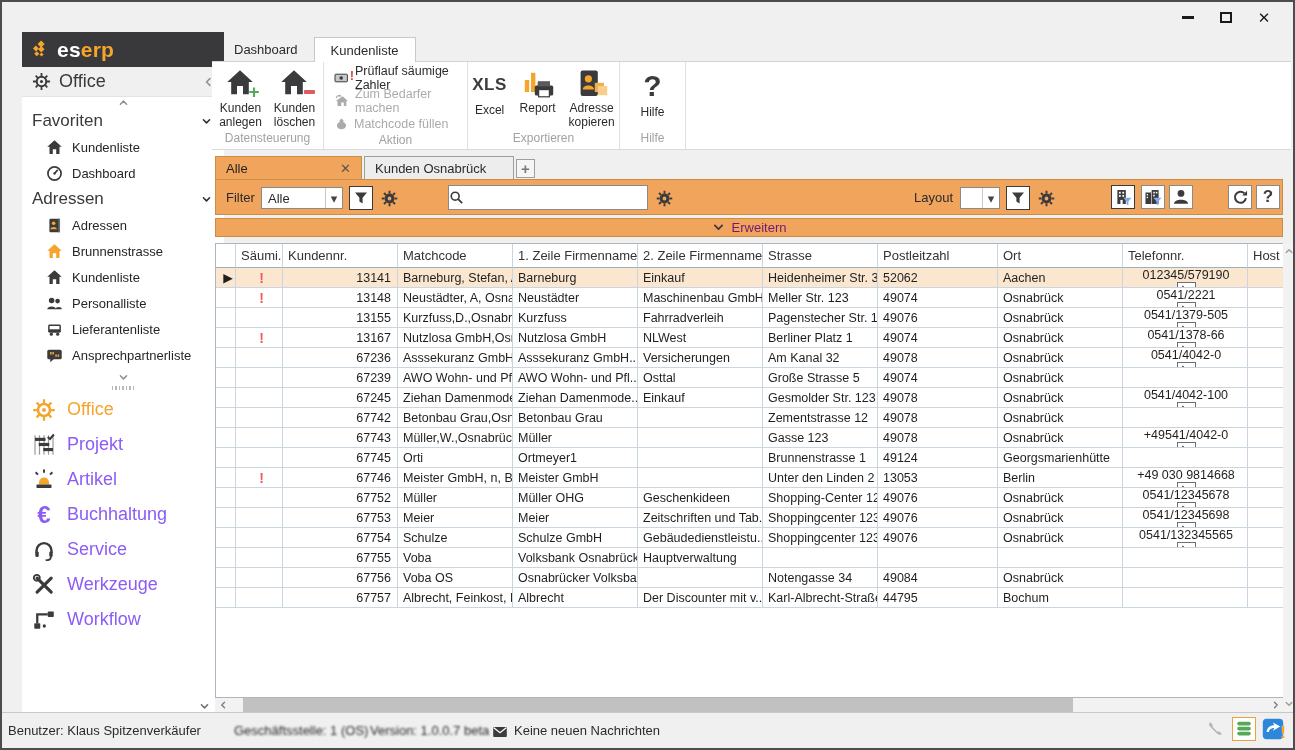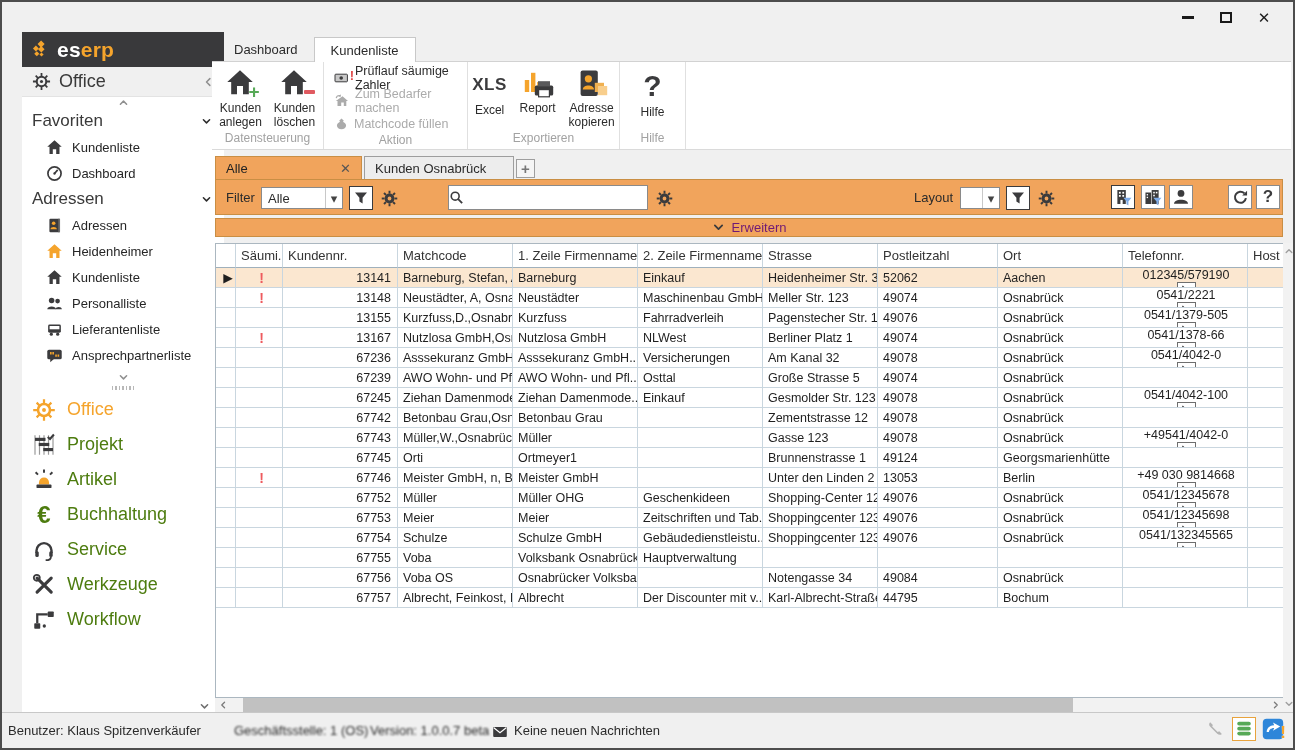--- a/index.html
+++ b/index.html
@@ -36,21 +36,21 @@
   .office-header{height:30px;background:#F0F0F0;display:flex;align-items:center;gap:8px;padding:0 10px;flex:none;border-bottom:1px solid #E3E3E3;}
   .office-header .t{font-size:18px;color:#3A3A3A;flex:1;}
   .nav{flex:1;background:#FFF;overflow:hidden;display:flex;flex-direction:column;}
   .scroll-ind{height:11px;display:flex;align-items:center;justify-content:center;color:#8F8F8F;flex:none;}
   .grp-h{height:26px;display:flex;align-items:center;justify-content:space-between;padding:0 12px 0 10px;flex:none;cursor:pointer;}
   .grp-h .t{font-size:17px;color:#3A3A3A;}
   .nav-item{height:26px;display:flex;align-items:center;gap:9px;padding-left:24px;font-size:13px;color:#262626;cursor:pointer;flex:none;}
   .partial-item{height:4px;overflow:hidden;padding-left:24px;color:#9B9B9B;font-size:11px;flex:none;}
   .splitter{height:9px;display:flex;align-items:center;justify-content:center;gap:2px;flex:none;}
   .splitter i{width:1.5px;height:4px;background:#B8B8B8;display:block;}
-  .big-item{height:35px;display:flex;align-items:center;gap:11px;padding-left:10px;font-size:18px;color:#4d7c0f;cursor:pointer;flex:none;}
+  .big-item{height:35px;display:flex;align-items:center;gap:11px;padding-left:10px;font-size:18px;color:#8b5cf6;cursor:pointer;flex:none;}
   .big-item.active{color:#F5A42C;}
   .nav-collapse{height:16px;display:flex;justify-content:flex-end;align-items:center;padding-right:14px;color:#6E6E6E;flex:none;margin-top:auto;}
 
   
   .main{left:210px;top:30px;right:2px;height:682px;}
   .tab-row{position:absolute;left:0;top:6px;height:24px;right:0;display:flex;align-items:flex-end;padding-left:6px;border-bottom:1px solid #D2D2D2;}
   .mtab{height:24px;padding:0 16px;display:flex;align-items:center;font-size:13px;color:#2B2B2B;cursor:pointer;}
   .mtab.active{background:#FFF;border:1px solid #C8C8C8;border-bottom:none;margin-bottom:-1px;height:25px;}
   .ribbon{position:absolute;left:0;top:30px;right:0;height:88px;background:#FFF;border-bottom:1px solid #DADADA;display:flex;}
   .rgroup{display:flex;flex-direction:column;border-right:1px solid #E0E0E0;padding-top:4px;}
@@ -394,21 +394,21 @@
         <div class="nav-item">
           <svg class="ic ic-dark" width="17" height="17">
             <use href="#i-book"></use>
           </svg>
           <span>Adressen</span>
         </div>
         <div class="nav-item">
           <svg class="ic ic-orange" width="17" height="17">
             <use href="#i-house"></use>
           </svg>
-          <span>Heidenheimer</span>
+          <span>Brunnenstrasse</span>
         </div>
         <div class="nav-item">
           <svg class="ic ic-dark" width="17" height="17">
             <use href="#i-house"></use>
           </svg>
           <span>Kundenliste</span>
         </div>
         <div class="nav-item">
           <svg class="ic ic-dark" width="17" height="17">
             <use href="#i-people"></use>

